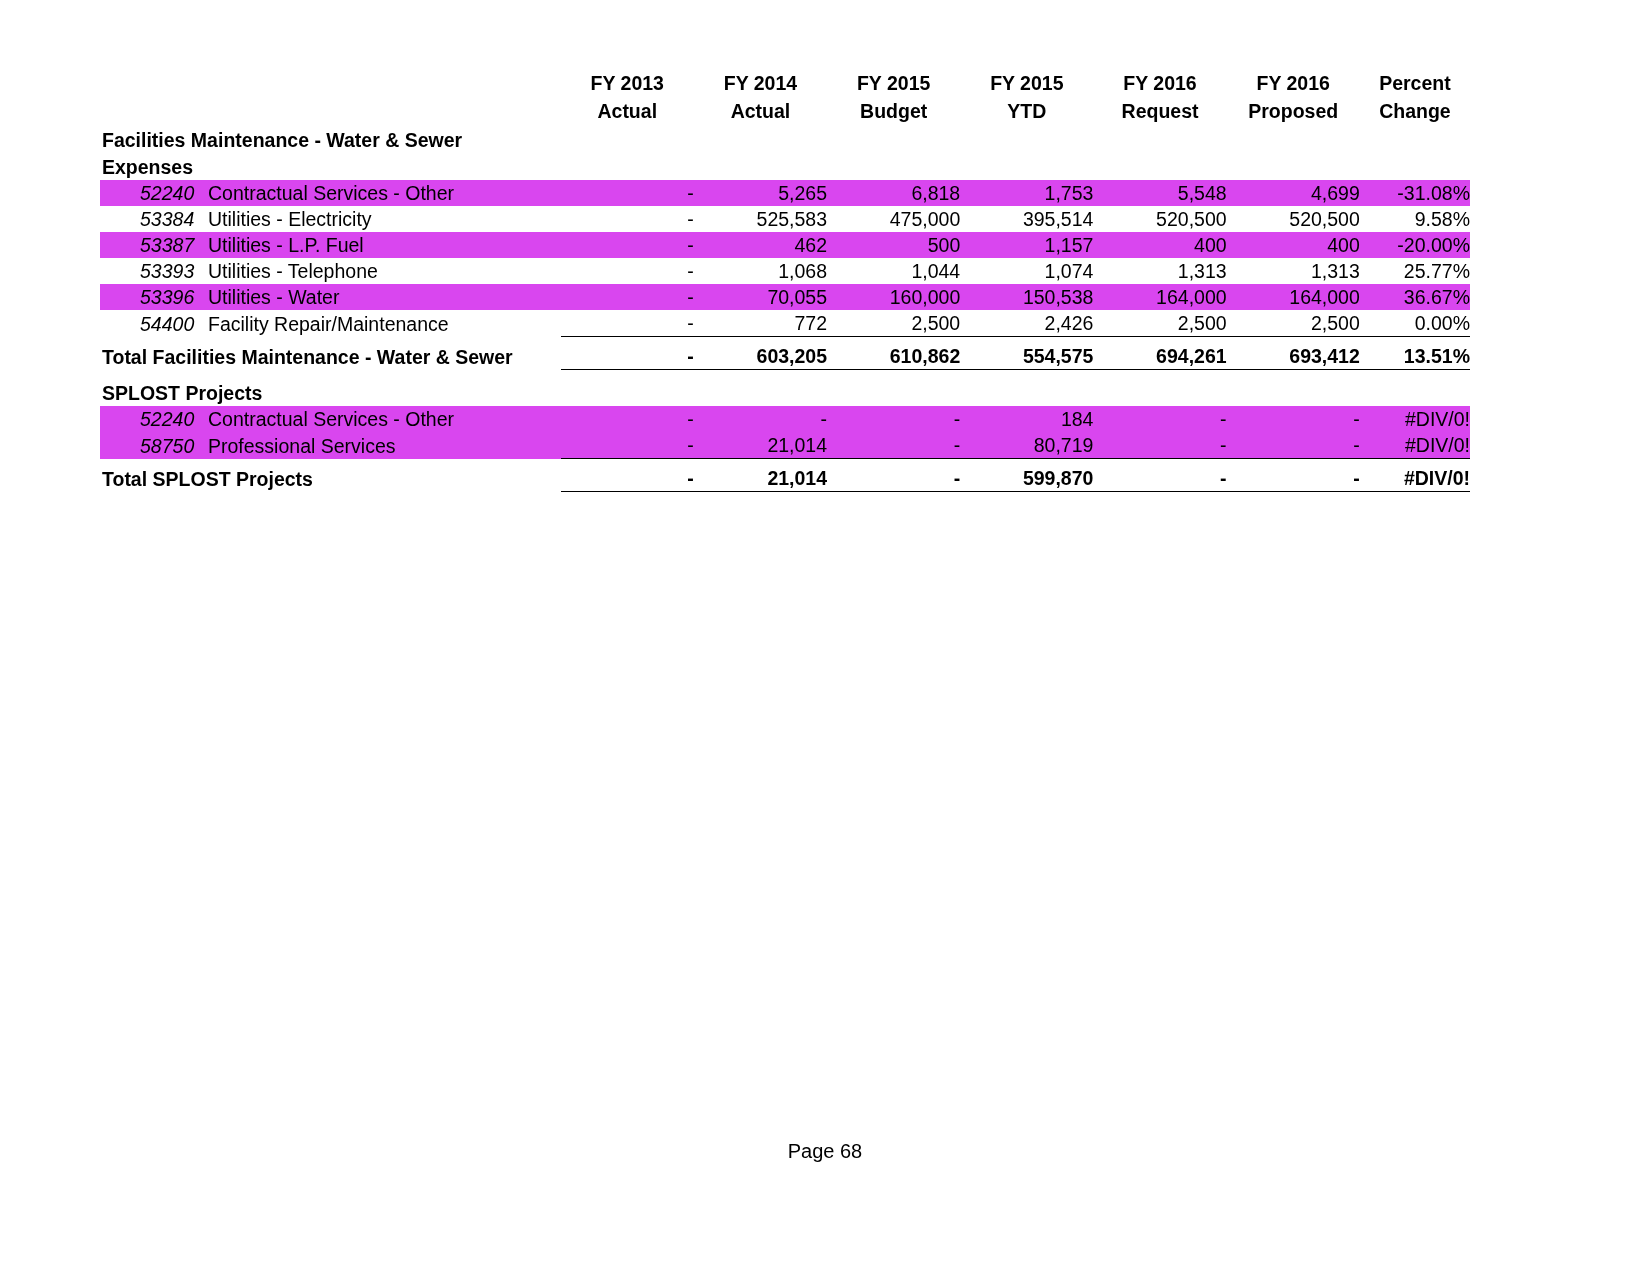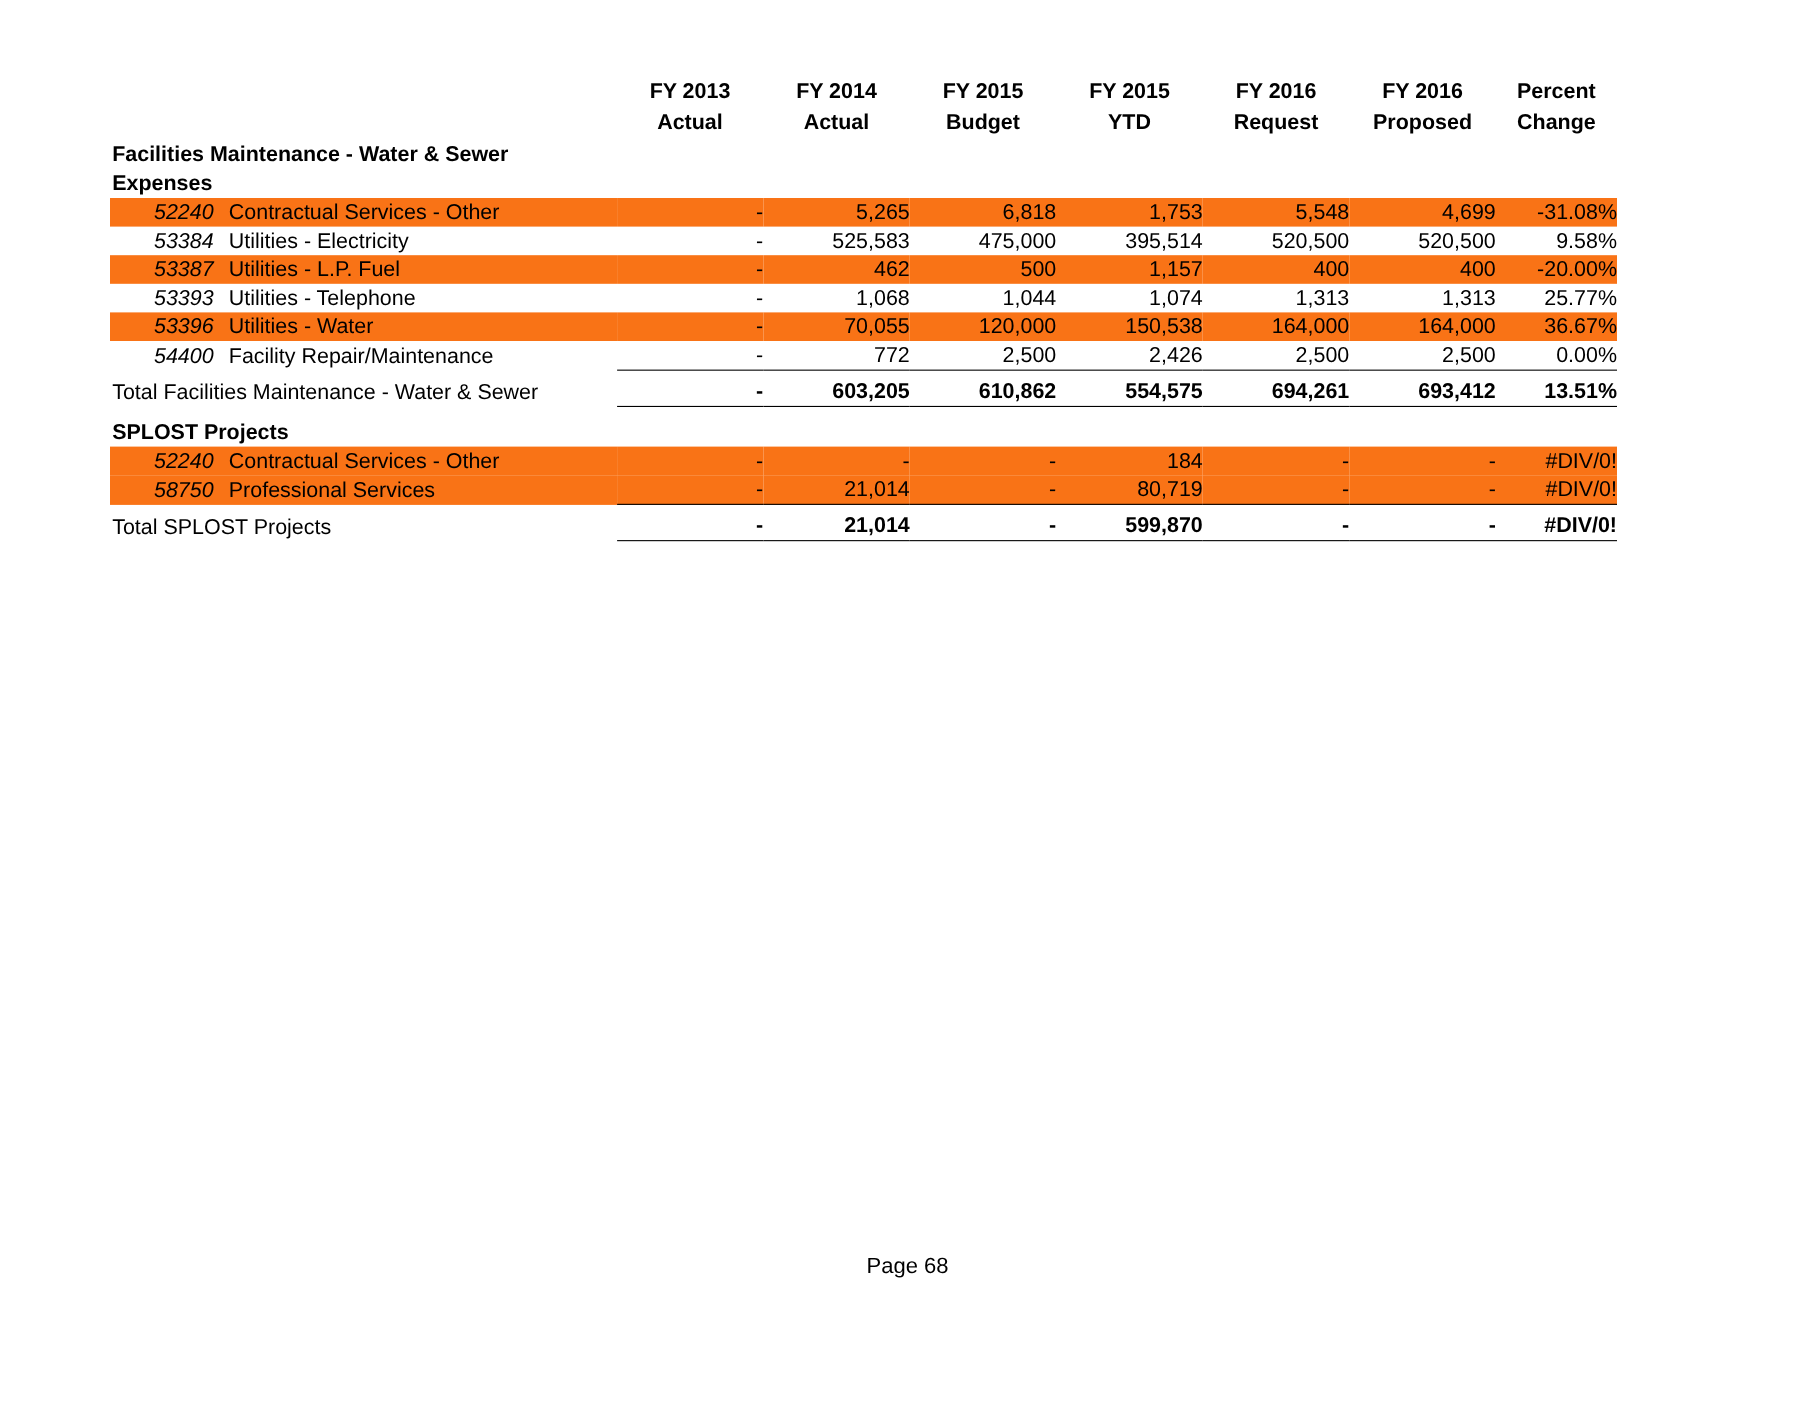--- a/index.html
+++ b/index.html
@@ -66,21 +66,21 @@
     padding-top: 1px;
   }
   tr.section-row td.lbl { padding-left: 2px; }
 
   tr.spacer-row td { height: 9px; }
 
   
   tr.detail td {
     height: 26px;
   }
-  tr.detail.shaded td { background: #f97316; }
+  tr.detail.shaded td { background: #d946ef; }
 
   td.lbl {
     text-align: left;
     padding-left: 2px;
   }
   td.lbl .acct {
     font-style: italic;
     display: inline-block;
     width: 62px;
     padding-left: 40px;
@@ -104,21 +104,21 @@
     font-weight: bold;
     height: 30px;
     padding-top: 2px;
   }
   tr.total td.num,
   tr.total td.pct {
     border-top: 1.6px solid #000000;
     border-bottom: 1.6px solid #000000;
   }
   tr.total td.lbl {
-    font-weight: normal;
+    font-weight: bold;
     padding-left: 2px;
   }
 
   
   tr.total td.num  { background-clip: padding-box; }
 
   
   .page-footer {
     position: absolute;
     left: 0;
@@ -256,21 +256,21 @@
         <td class="num">1,313</td>
         <td class="pct">25.77%</td>
       </tr>
 
       <tr class="detail shaded">
         <td class="lbl">
           <span class="acct">53396</span><span class="desc">Utilities - Water</span>
         </td>
         <td class="num">-</td>
         <td class="num">70,055</td>
-        <td class="num">120,000</td>
+        <td class="num">160,000</td>
         <td class="num">150,538</td>
         <td class="num">164,000</td>
         <td class="num">164,000</td>
         <td class="pct">36.67%</td>
       </tr>
 
       <tr class="detail">
         <td class="lbl">
           <span class="acct">54400</span><span class="desc">Facility Repair/Maintenance</span>
         </td>

